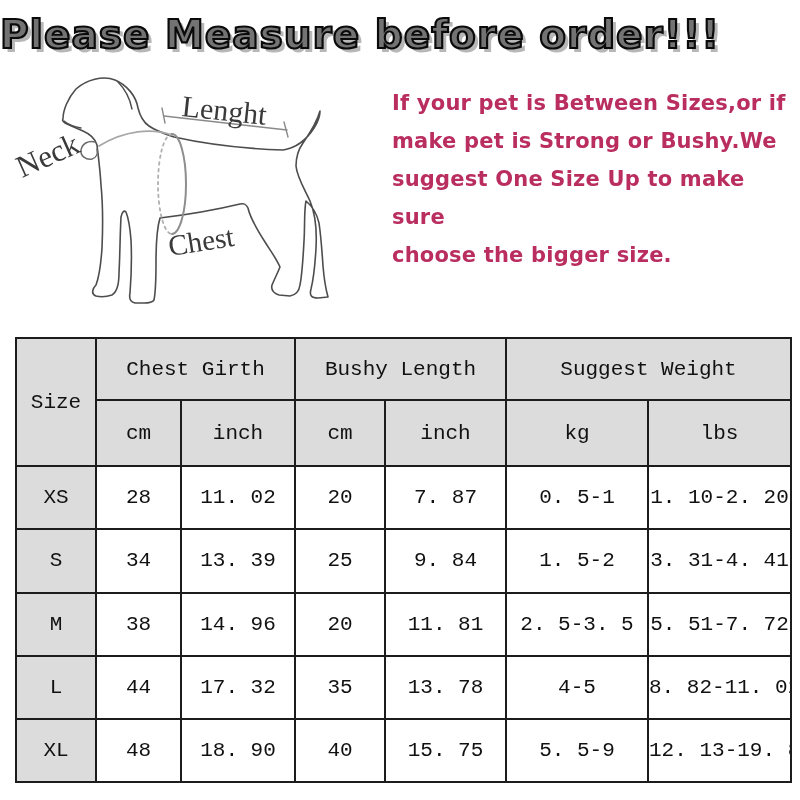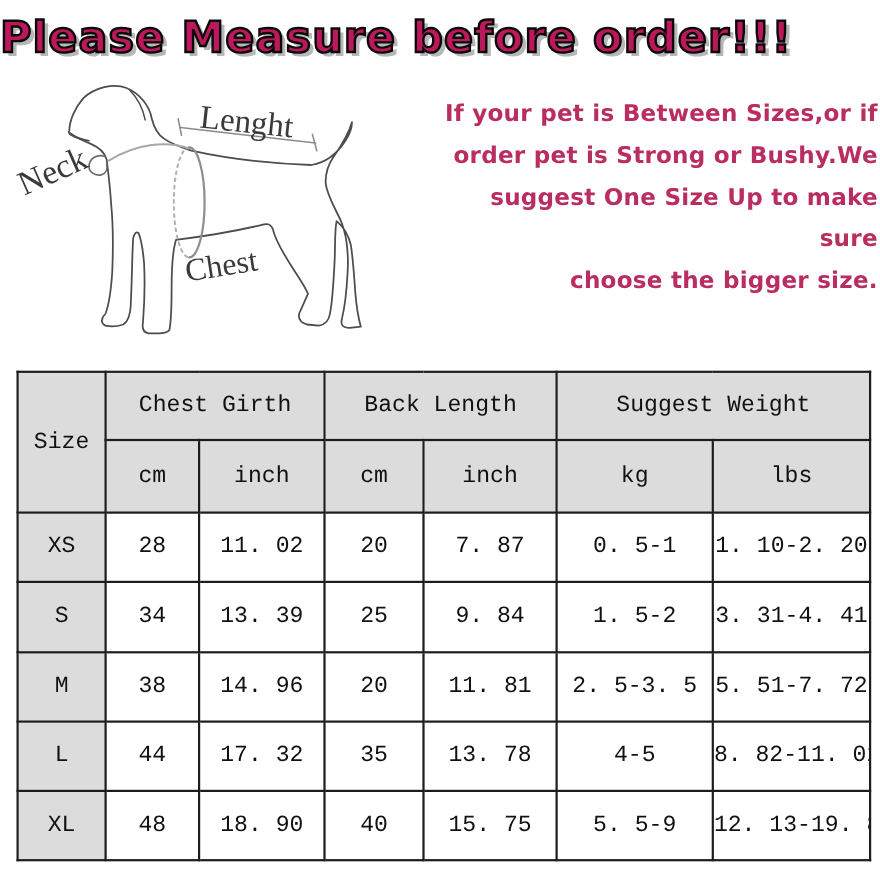--- a/index.html
+++ b/index.html
@@ -4,36 +4,36 @@
 <style>
   html,body{margin:0;padding:0;}
   body{
     width:800px;height:800px;background:#ffffff;position:relative;
     font-family:"Liberation Sans",sans-serif;overflow:hidden;
   }
   
   .title{
     position:absolute;top:12px;left:0;width:672px;text-align:right;
     font-family:"DejaVu Sans",sans-serif;font-weight:800;font-size:39px;
-    letter-spacing:1px;color:#be185d;
+    letter-spacing:1px;color:#737373;
     -webkit-text-stroke:2.2px #0a0a0a;
     text-shadow:4px 4px 0 #b7b7b7;
     white-space:nowrap;
   }
   
   .diagram{position:absolute;left:0;top:70px;width:400px;height:250px;}
   .diagram svg{display:block;}
   .diagram text{
     font-family:"Liberation Serif","DejaVu Serif",serif;
     fill:#3a3a3a;
   }
   
   .note{
     position:absolute;left:392px;top:84px;width:406px;
-    text-align:right;font-family:"DejaVu Sans",sans-serif;
+    text-align:left;font-family:"DejaVu Sans",sans-serif;
     font-weight:bold;font-size:21px;line-height:38px;
     color:#b92d5f;letter-spacing:0.2px;
   }
   
   table.size-table{
     position:absolute;left:15px;top:337px;width:775px;height:446px;
     border-collapse:collapse;table-layout:fixed;
     font-family:"Liberation Mono","DejaVu Sans Mono",monospace;
     font-size:21px;color:#111111;
   }
@@ -99,40 +99,40 @@
     </g>
 
     <text font-size="31" transform="translate(22,108) rotate(-24)">Neck</text>
     <text font-size="30" transform="translate(181,46) rotate(6)">Lenght</text>
     <text font-size="29" transform="translate(170,186) rotate(-9)">Chest</text>
   </svg>
 </div>
 
 <div class="note" style="color: rgb(185, 45, 95);">
   <div>If your pet is Between Sizes,or if</div>
-  <div>order pet is Strong or Bushy.We</div>
+  <div>make pet is Strong or Bushy.We</div>
   <div>suggest One Size Up to make sure</div>
   <div>choose the bigger size.</div>
 </div>
 
 <table class="size-table">
   <colgroup>
     <col style="width:80px">
       <col style="width:85px">
       <col style="width:114px">
     <col style="width:90px">
       <col style="width:121px">
       <col style="width:142px">
     <col style="width:143px">
   </colgroup>
   <tbody>
     <tr class="h1">
       <td class="gray" rowspan="2" style="background: rgb(220, 220, 220); text-align: center;">Size</td>
       <td class="gray" colspan="2" style="background: rgb(220, 220, 220);">Chest Girth</td>
-      <td class="gray" colspan="2" style="background: rgb(220, 220, 220);">Back Length</td>
+      <td class="gray" colspan="2" style="background: rgb(220, 220, 220);">Bushy Length</td>
       <td class="gray" colspan="2" style="background: rgb(220, 220, 220);">Suggest Weight</td>
     </tr>
     <tr class="h2">
       <td class="gray" style="background: rgb(220, 220, 220);">cm</td>
       <td class="gray" style="background: rgb(220, 220, 220);">inch</td>
       <td class="gray" style="background: rgb(220, 220, 220);">cm</td>
       <td class="gray" style="background: rgb(220, 220, 220);">inch</td>
       <td class="gray" style="background: rgb(220, 220, 220);">kg</td>
       <td class="gray" style="background: rgb(220, 220, 220);">lbs</td>
     </tr>

